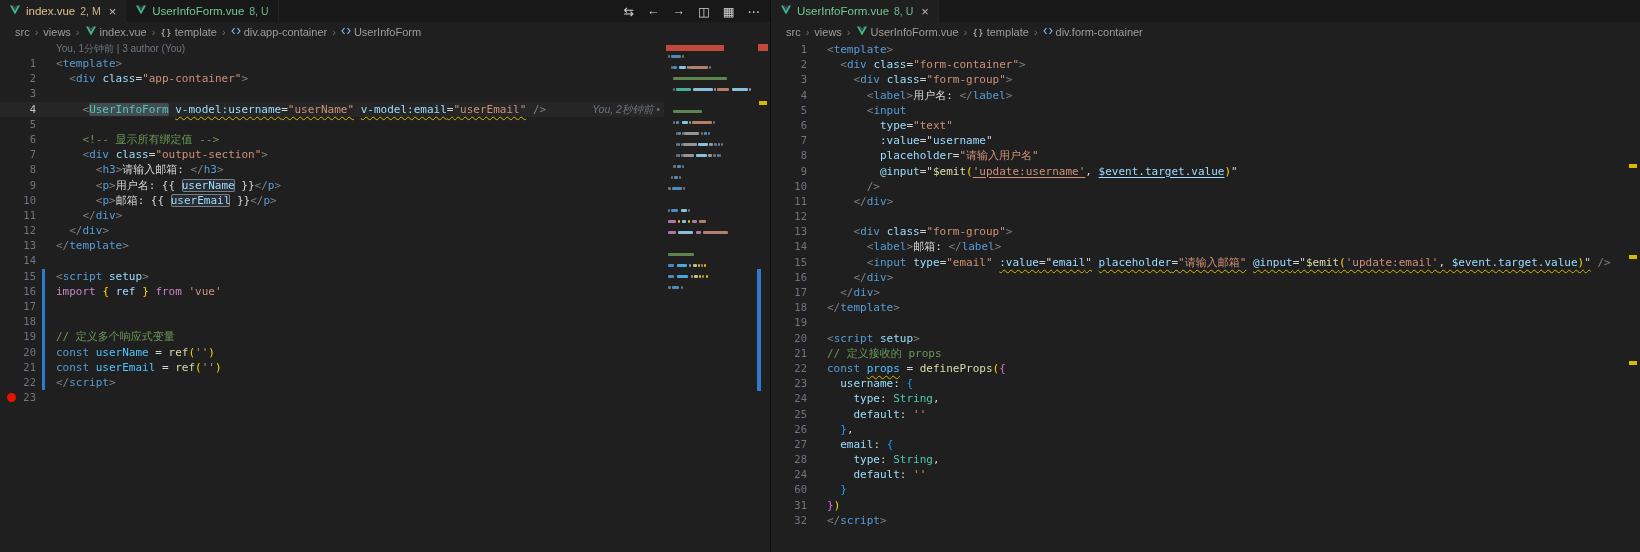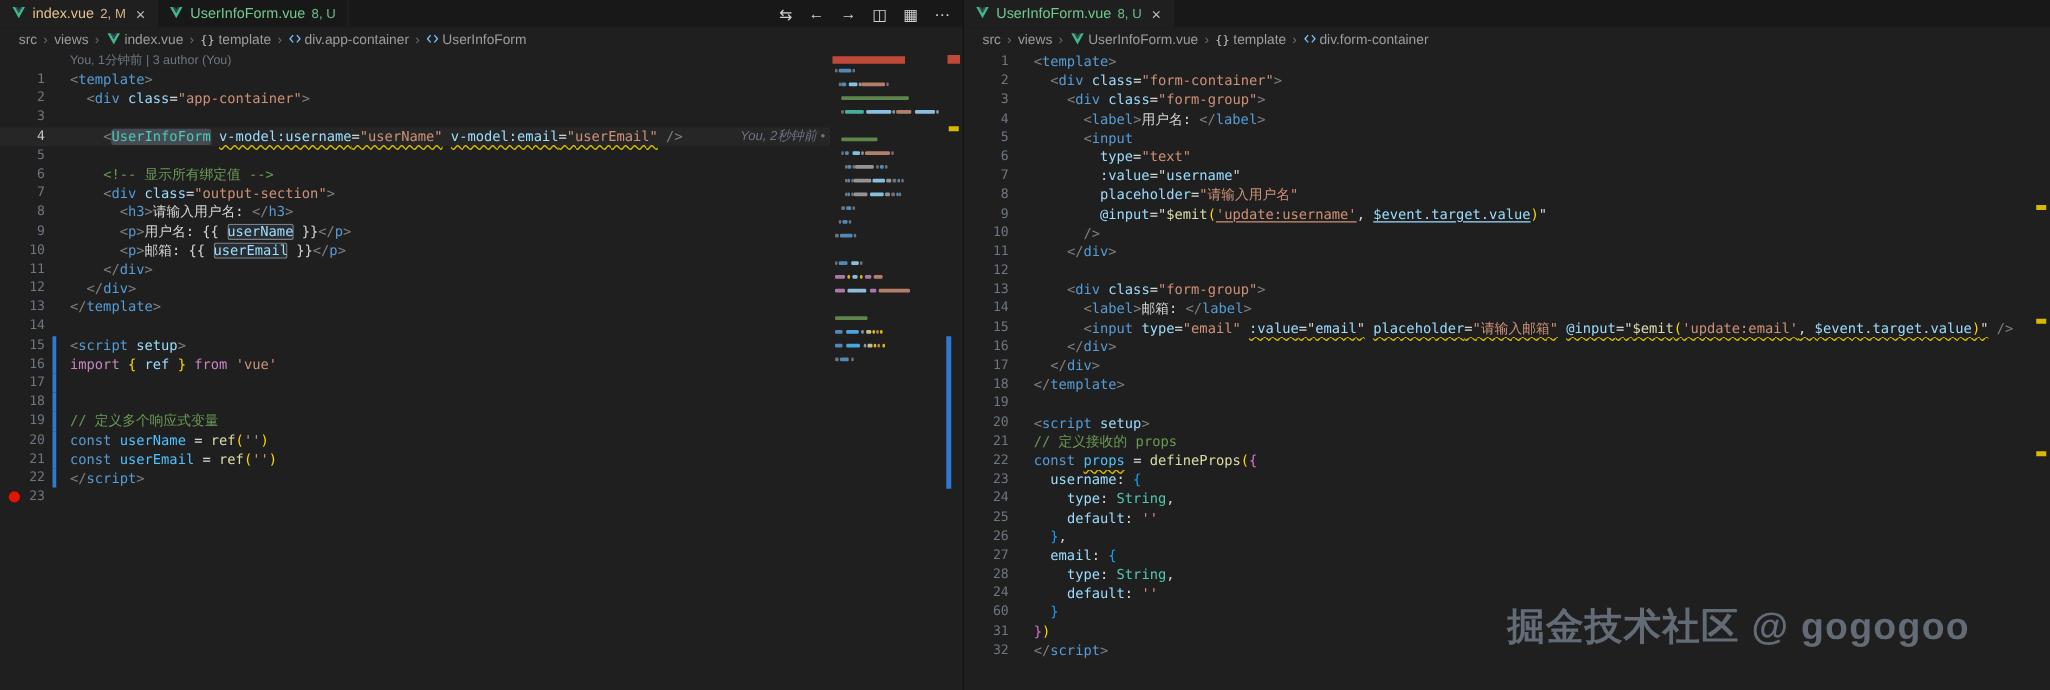--- a/index.html
+++ b/index.html
@@ -129,21 +129,21 @@
     <div class="editor" id="editor-left">
       <div class="codelens">You, 1分钟前 | 3 author (You)</div>
       <div id="code-left">
           <div class="code-row"><span class="gutter"><span class="lnum">1</span></span><span class="ltext"><span class="c-pun">&lt;</span><span class="c-tag">template</span><span class="c-pun">&gt;</span></span></div>
           <div class="code-row"><span class="gutter"><span class="lnum">2</span></span><span class="ltext"><span class="c-pln">  </span><span class="c-pun">&lt;</span><span class="c-tag">div</span><span class="c-pln"> </span><span class="c-attr">class</span><span class="c-eq">=</span><span class="c-str">"app-container"</span><span class="c-pun">&gt;</span></span></div>
           <div class="code-row"><span class="gutter"><span class="lnum">3</span></span></div>
           <div class="code-row active-line"><span class="gutter"><span class="lnum">4</span></span><span class="ltext"><span class="c-pln">    </span><span class="c-pun">&lt;</span><span class="c-comp c-hl">UserInfoForm</span><span class="c-pln"> </span><span class="c-attr c-sq">v-model:username</span><span class="c-eq c-sq">=</span><span class="c-str c-sq">"userName"</span><span class="c-pln"> </span><span class="c-attr c-sq">v-model:email</span><span class="c-eq c-sq">=</span><span class="c-str c-sq">"userEmail"</span><span class="c-pln"> </span><span class="c-pun">/&gt;</span></span><span class="inline-blame">You, 2秒钟前 • Un</span></div>
           <div class="code-row"><span class="gutter"><span class="lnum">5</span></span><span class="ltext"></span></div>
           <div class="code-row"><span class="gutter"><span class="lnum">6</span></span><span class="ltext"><span class="c-pln">    </span><span class="c-cmt">&lt;!-- 显示所有绑定值 --&gt;</span></span></div>
           <div class="code-row"><span class="gutter"><span class="lnum">7</span></span><span class="ltext"><span class="c-pln">    </span><span class="c-pun">&lt;</span><span class="c-tag">div</span><span class="c-pln"> </span><span class="c-attr">class</span><span class="c-eq">=</span><span class="c-str">"output-section"</span><span class="c-pun">&gt;</span></span></div>
-          <div class="code-row"><span class="gutter"><span class="lnum">8</span></span><span class="ltext"><span class="c-pln">      </span><span class="c-pun">&lt;</span><span class="c-tag">h3</span><span class="c-pun">&gt;</span><span class="c-pln">请输入用户名: </span><span class="c-pun">&lt;/</span><span class="c-tag">h3</span><span class="c-pun">&gt;</span></span></div>
+          <div class="code-row"><span class="gutter"><span class="lnum">8</span></span><span class="ltext"><span class="c-pln">      </span><span class="c-pun">&lt;</span><span class="c-tag">h3</span><span class="c-pun">&gt;</span><span class="c-pln">请输入邮箱: </span><span class="c-pun">&lt;/</span><span class="c-tag">h3</span><span class="c-pun">&gt;</span></span></div>
           <div class="code-row"><span class="gutter"><span class="lnum">9</span></span><span class="ltext"><span class="c-pln">      </span><span class="c-pun">&lt;</span><span class="c-tag">p</span><span class="c-pun">&gt;</span><span class="c-pln">用户名: {{ </span><span class="c-var c-box">userName</span><span class="c-pln"> }}</span><span class="c-pun">&lt;/</span><span class="c-tag">p</span><span class="c-pun">&gt;</span></span></div>
           <div class="code-row"><span class="gutter"><span class="lnum">10</span></span><span class="ltext"><span class="c-pln">      </span><span class="c-pun">&lt;</span><span class="c-tag">p</span><span class="c-pun">&gt;</span><span class="c-pln">邮箱: {{ </span><span class="c-var c-box">userEmail</span><span class="c-pln"> }}</span><span class="c-pun">&lt;/</span><span class="c-tag">p</span><span class="c-pun">&gt;</span></span></div>
           <div class="code-row"><span class="gutter"><span class="lnum">11</span></span><span class="ltext"><span class="c-pln">    </span><span class="c-pun">&lt;/</span><span class="c-tag">div</span><span class="c-pun">&gt;</span></span></div>
           <div class="code-row"><span class="gutter"><span class="lnum">12</span></span><span class="ltext"><span class="c-pln">  </span><span class="c-pun">&lt;/</span><span class="c-tag">div</span><span class="c-pun">&gt;</span></span></div>
           <div class="code-row"><span class="gutter"><span class="lnum">13</span></span><span class="ltext"><span class="c-pun">&lt;/</span><span class="c-tag">template</span><span class="c-pun">&gt;</span></span></div>
           <div class="code-row"><span class="gutter"><span class="lnum">14</span></span><span class="ltext"></span></div>
           <div class="code-row"><span class="gutter"><span class="lnum">15</span><span class="chg"></span></span><span class="ltext"><span class="c-pun">&lt;</span><span class="c-tag">script</span><span class="c-pln"> </span><span class="c-attr">setup</span><span class="c-pun">&gt;</span></span></div>
           <div class="code-row"><span class="gutter"><span class="lnum">16</span><span class="chg"></span></span><span class="ltext"><span class="c-ctl">import</span><span class="c-pln"> </span><span class="c-b1">{</span><span class="c-pln"> </span><span class="c-var">ref</span><span class="c-pln"> </span><span class="c-b1">}</span><span class="c-pln"> </span><span class="c-ctl">from</span><span class="c-pln"> </span><span class="c-str">'vue'</span></span></div>
           <div class="code-row"><span class="gutter"><span class="lnum">17</span><span class="chg"></span></span></div>
           <div class="code-row"><span class="gutter"><span class="lnum">18</span><span class="chg"></span></span><span class="ltext"></span></div>
@@ -377,14 +377,13 @@
           <div class="code-row"><span class="gutter"><span class="lnum">32</span></span><span class="ltext"><span class="c-pun">&lt;/</span><span class="c-tag">script</span><span class="c-pun">&gt;</span></span></div>
         </div>
       <div class="ruler" id="ruler-right">
           <span class="mark" style="top: 122px; height: 4px; left: 3px; width: 8px; background: rgb(215, 186, 0);"></span>
           <span class="mark" style="top: 213px; height: 4px; left: 3px; width: 8px; background: rgb(215, 186, 0);"></span>
           <span class="mark" style="top: 319px; height: 4px; left: 3px; width: 8px; background: rgb(215, 186, 0);"></span>
         </div>
     </div>
   </div>
 
-  <div class="watermark">掘金技术社区 @ gogogoo</div>
 </div>
 
 </body></html>

